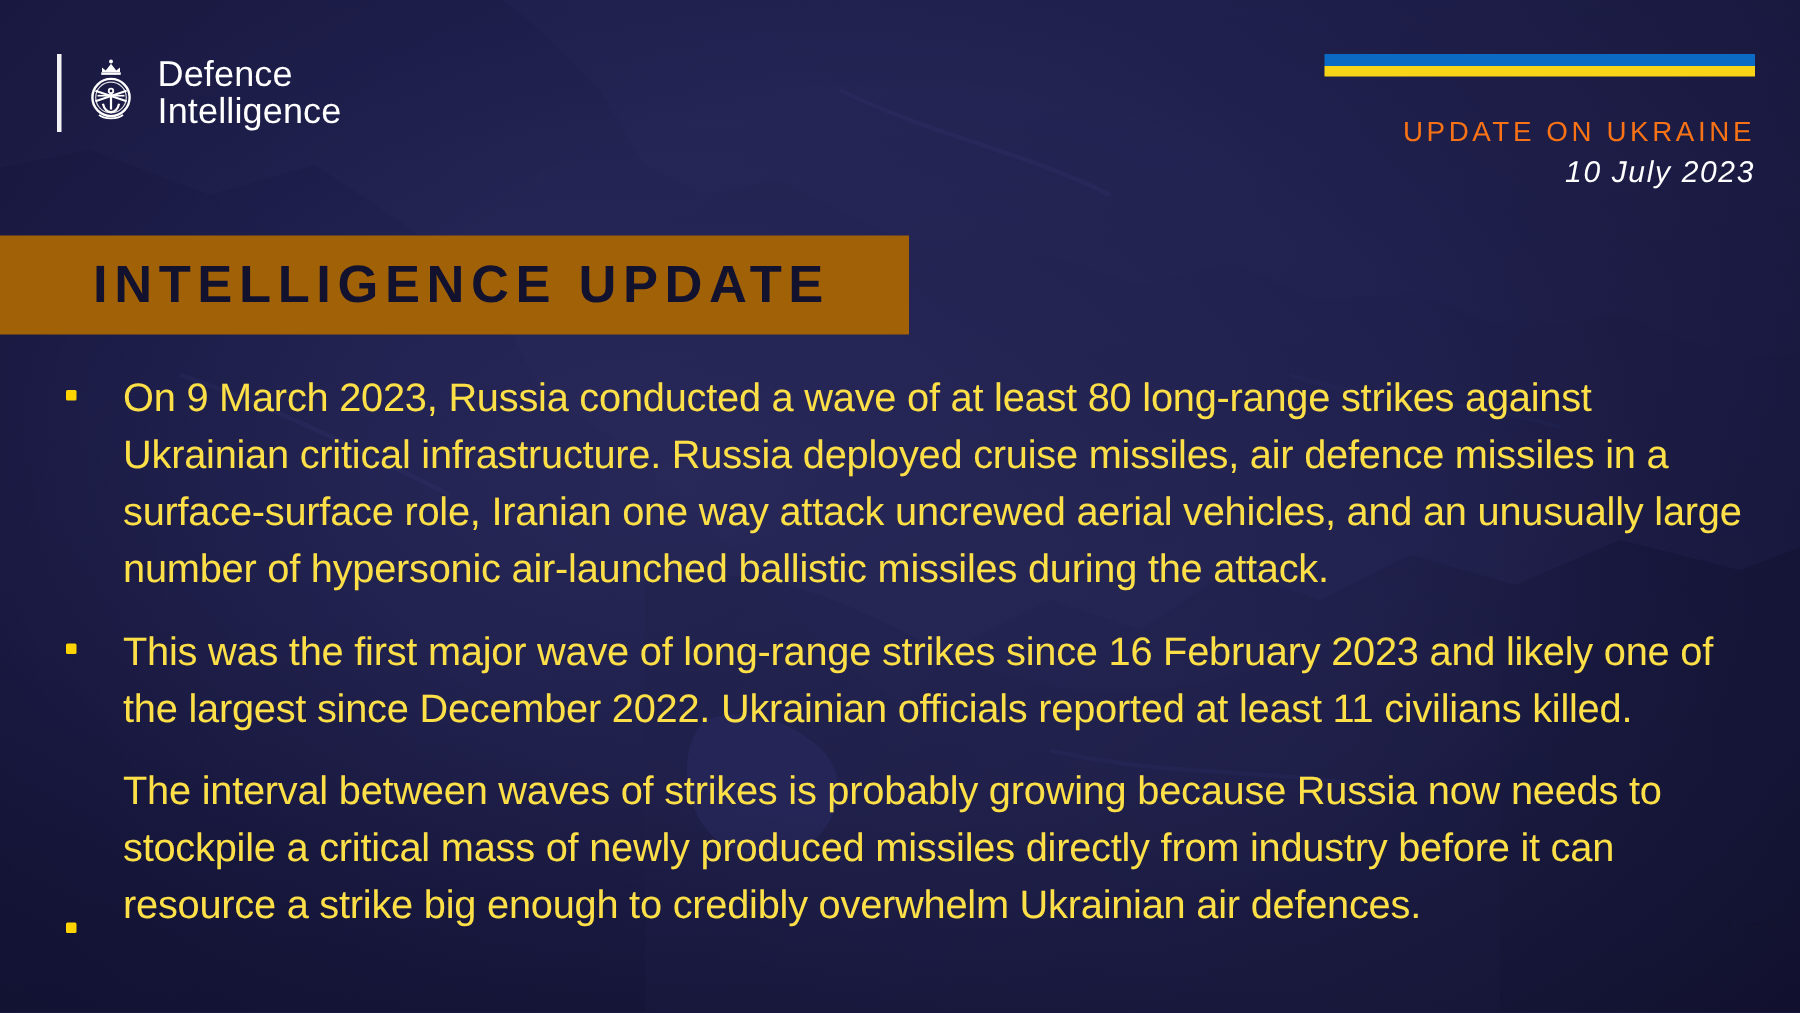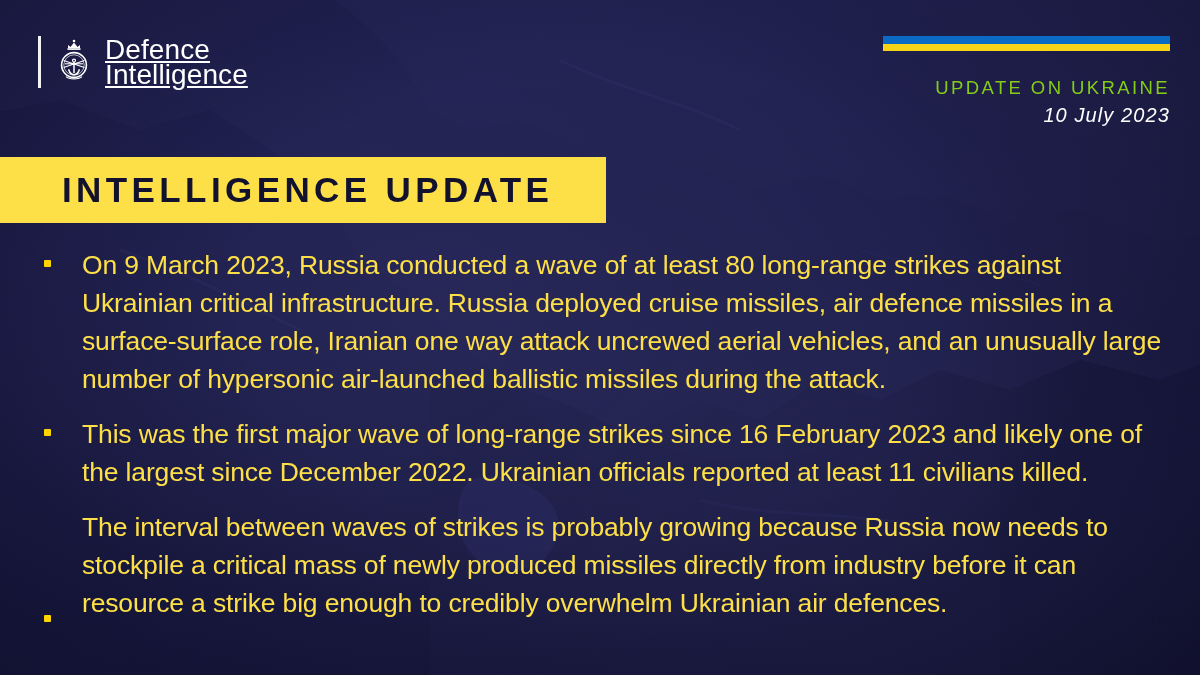--- a/index.html
+++ b/index.html
@@ -31,44 +31,44 @@
     position:absolute; left:38px; top:36px;
     display:flex; align-items:center;
   }
   .divider {
     width:3px; height:52px; background:#ffffff;
     margin-right:13px; opacity:.95;
   }
   .crest { width:40px; height:52px; margin-right:11px; flex:0 0 auto; }
   .crest svg { display:block; width:100%; height:100%; }
   #brand-text {
-    color:#ffffff; font-size:28px; line-height:25.5px;
-    font-weight:400; letter-spacing:.1px; white-space:pre-line;text-decoration:underline;
+    color:#ffffff; font-size:24px; line-height:25.5px;
+    font-weight:400; letter-spacing:.1px; white-space:pre-line;
   }
 
   #hdr-right {
     position:absolute; right:30px; top:36px;
     text-align:right; width:320px;
   }
   #flagbar { height:15px; width:287px; margin-left:auto; margin-bottom:26px; }
   #flagbar .blue { height:8px; background:#0a6ac4; }
   #flagbar .yellow { height:7px; background:#f7d417; }
   #update-label {
-    color:#84cc16; font-size:18.5px; letter-spacing:2.4px;
+    color:#f97316; font-size:18.5px; letter-spacing:2.4px;
     font-weight:400; line-height:22px;
   }
   #update-date {
     color:#ffffff; font-size:20px; font-style:italic;
     letter-spacing:1.1px; line-height:26px; margin-top:3px;
   }
 
   
   #banner {
     position:absolute; left:0; top:157px;
-    width:606px; height:66px; background:#fde047;
+    width:606px; height:66px; background:#a16207;
     display:flex; align-items:center;
   }
   #banner-title {
     color:#12122e; font-size:35px; font-weight:700;
     letter-spacing:4.4px; padding-left:62px;
   }
 
   
   #bullets {
     position:absolute; left:38px; top:246px;

